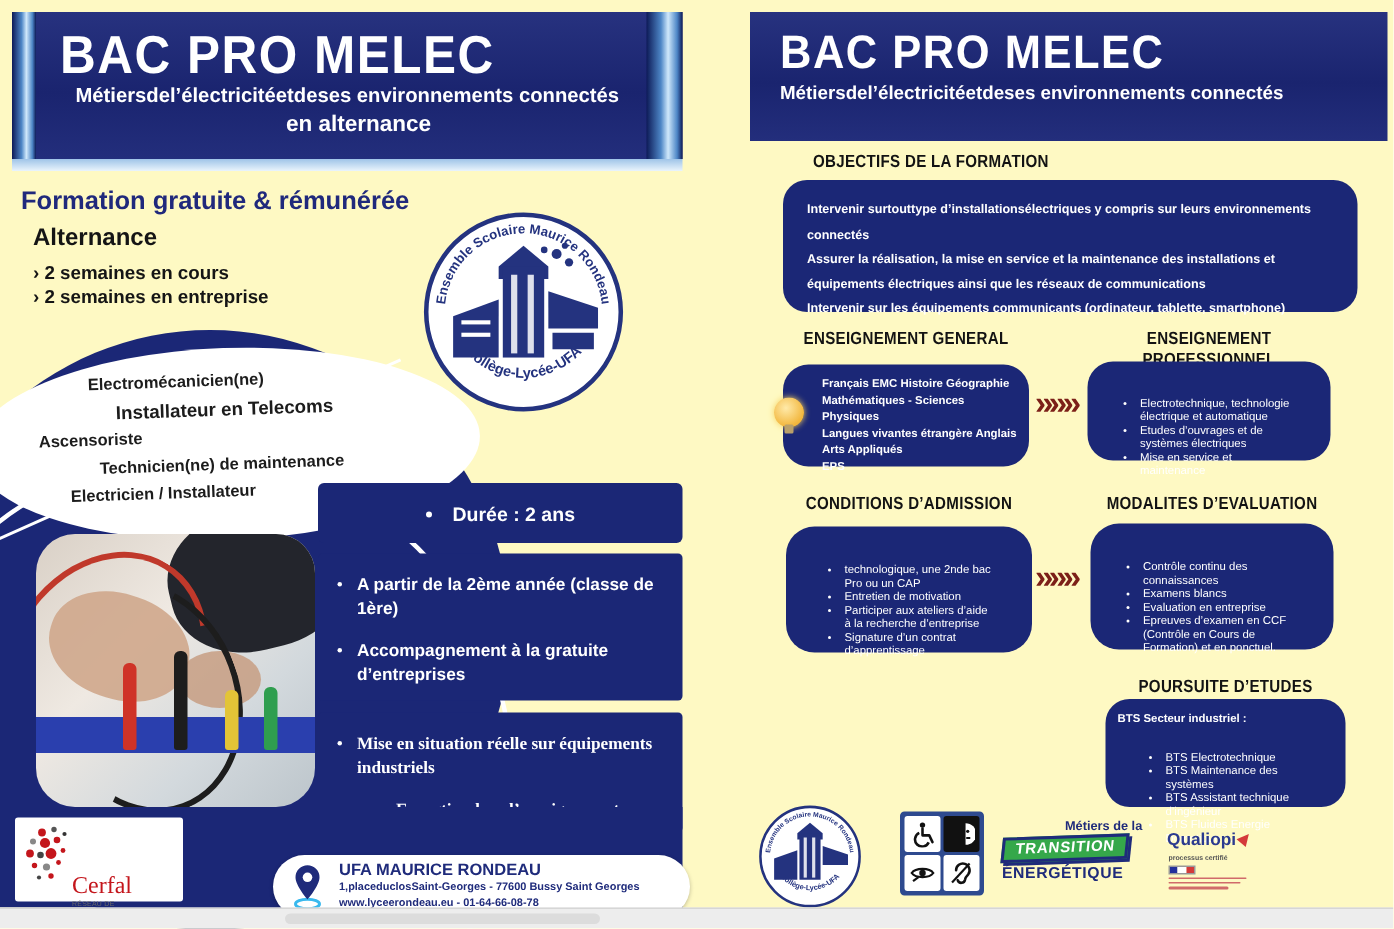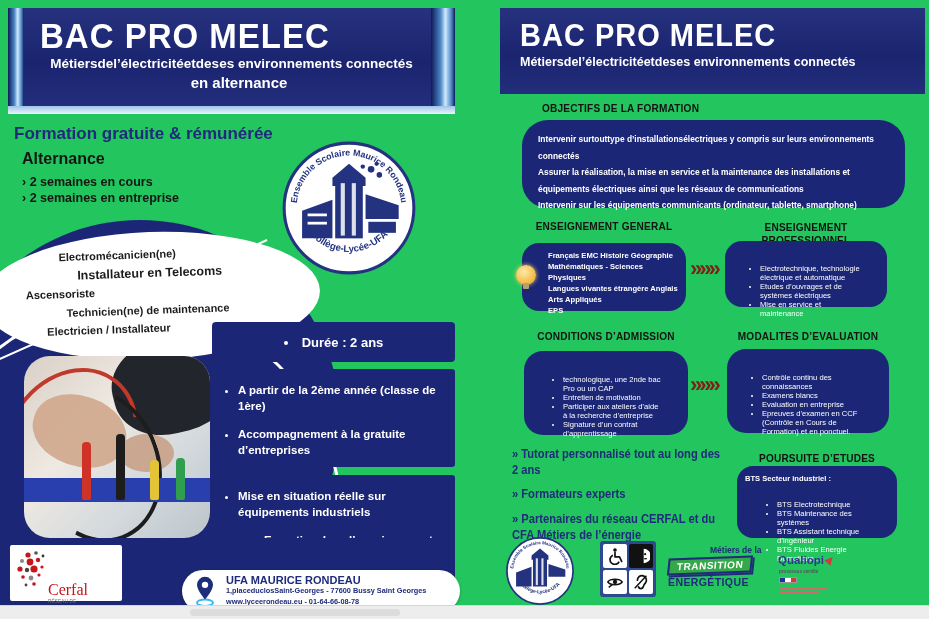--- a/index.html
+++ b/index.html
@@ -1,16 +1,16 @@
 <!DOCTYPE html>
 <html><head>
 <meta charset="utf-8">
 <style>
   html,body{margin:0;padding:0;background:#fff;}
-  .sheet{position:relative;width:929px;height:619px;background:#22c55e;overflow:hidden;
+  .sheet{position:relative;width:929px;height:619px;background:#fef9c3;overflow:hidden;
          font-family:"Liberation Sans",sans-serif;color:#111;}
   .abs{position:absolute;}
 
   
   .hdr{background:linear-gradient(180deg,#27327f 0%,#1a246f 55%,#232e7c 100%);color:#fff;}
   .hdr-l{left:8px;top:8px;width:447px;height:98px;}
   .hdr-r{left:500px;top:8px;width:425px;height:86px;}
   .edge{position:absolute;top:0;bottom:0;width:16px;
         background:linear-gradient(90deg,#0d1a57,#4d86c6 40%,#cfe8fb 60%,#4d86c6 85%,#0d1a57);}
   .edge.left{left:0;} .edge.right{right:0;width:24px;}
@@ -47,37 +47,37 @@
   .cable.black{border-color:#1d1d1d;border-left-color:transparent;border-top-color:transparent;
                left:8px;top:30px;transform:rotate(-20deg);}
 
   .nbox{background:#1b2776;color:#fff;}
   .dur-box{left:212px;top:322px;width:243px;height:40px;border-radius:4px;display:flex;align-items:center;justify-content:center;}
   .dur-box ul{list-style:disc inside;margin:0;padding:0;font-size:13px;font-weight:800;}
   .ibox{padding:13px 14px 8px 10px;box-sizing:border-box;border-radius:3px;}
   .ibox ul{list-style:disc;margin:0;padding-left:16px;font-size:11.5px;font-weight:700;line-height:1.42;}
   .ibox li{margin-bottom:11px;}
   .box1{left:212px;top:369px;width:243px;height:98px;}
-  .box2{left:212px;top:475px;width:243px;height:80px;}
+  .box2{left:212px;top:475px;width:243px;height:80px;font-family:Liberation Serif, serif;}
   .box2 li.indent{margin-left:26px;}
 
   .foot-band{left:0;top:538px;width:455px;height:67px;background:#1b2776;}
   .cerfal{left:10px;top:545px;width:112px;height:56px;background:#fff;border-radius:2px;padding:2px 4px;box-sizing:border-box;}
   .cerfal-name{font-family:"Liberation Serif",serif;font-weight:400;font-size:16px;color:#c4161c;margin-left:34px;margin-top:-22px;}
   .cerfal-sub{font-size:4.6px;color:#6a6a6a;margin-left:34px;letter-spacing:.2px;line-height:1.4;}
   .pill{left:182px;top:570px;width:278px;height:42px;background:#fff;border-radius:22px;
         box-shadow:0 1px 3px rgba(0,0,0,.25);display:flex;align-items:center;padding-left:10px;box-sizing:border-box;}
   .pill-name{font-size:11px;font-weight:800;color:#1f2b7b;}
   .pill-line{font-size:7.3px;font-weight:700;color:#1f2b7b;line-height:1.45;}
 
   
   .sec-h{font-weight:800;color:#131313;font-size:10.5px;letter-spacing:.2px;text-align:center;
          transform:scale(.96,1.12);}
   .rbox{background:#1b2776;color:#fff;box-sizing:border-box;}
-  .obj-box{left:522px;top:120px;width:383px;height:88px;border-radius:26px;padding:11px 16px;}
+  .obj-box{left:522px;top:120px;width:383px;height:88px;border-radius:16px;padding:11px 16px;}
   .obj-line{font-size:8.4px;font-weight:700;line-height:16.5px;}
 
   .small-list{list-style:disc;margin:16px;padding-left:11px;font-size:7.6px;font-weight:400;line-height:9px;}
   .plain-list{list-style:none;margin:0;padding:0;font-size:7.6px;font-weight:700;line-height:11px;}
   .gen-box{left:522px;top:243px;width:164px;height:68px;border-radius:17px;padding:7px 8px 5px 26px;}
   .pro-box{left:725px;top:241px;width:162px;height:66px;border-radius:17px;padding:7px 6px 5px 8px;}
   .adm-box{left:524px;top:351px;width:164px;height:84px;border-radius:19px;padding:8px 8px 5px 12px;}
   .eva-box{left:727px;top:349px;width:162px;height:84px;border-radius:19px;padding:8px 6px 5px 8px;}
   .pou-box{left:737px;top:466px;width:160px;height:72px;border-radius:16px;padding:7px 6px 5px 8px;}
   .pou-intro{font-size:7.6px;font-weight:800;line-height:11px;}
@@ -293,25 +293,20 @@
   <div class="abs sec-h" style="left:727px;top:330px;width:162px;">MODALITES D’EVALUATION</div>
   <div class="abs rbox eva-box">
     <ul class="small-list">
       <li>Contrôle continu des connaissances</li>
       <li>Examens blancs</li>
       <li>Evaluation en entreprise</li>
       <li>Epreuves d’examen en CCF (Contrôle en Cours de Formation) et en ponctuel.</li>
     </ul>
   </div>
 
-  <div class="abs atouts">
-    <div class="atout">» Tutorat personnalisé tout au long des 2 ans</div>
-    <div class="atout">» Formateurs experts</div>
-    <div class="atout">» Partenaires du réseau CERFAL et du CFA Métiers de l’énergie</div>
-  </div>
 
   <div class="abs sec-h" style="left:737px;top:452px;width:160px;">POURSUITE D’ETUDES</div>
   <div class="abs rbox pou-box">
     <div class="pou-intro">BTS Secteur industriel :</div>
     <ul class="small-list" style="padding-left:16px;">
       <li>BTS Electrotechnique</li>
       <li>BTS Maintenance des systèmes</li>
       <li>BTS Assistant technique d’ingénieur</li>
       <li>BTS Fluides Energie Domotique ...</li>
     </ul>

